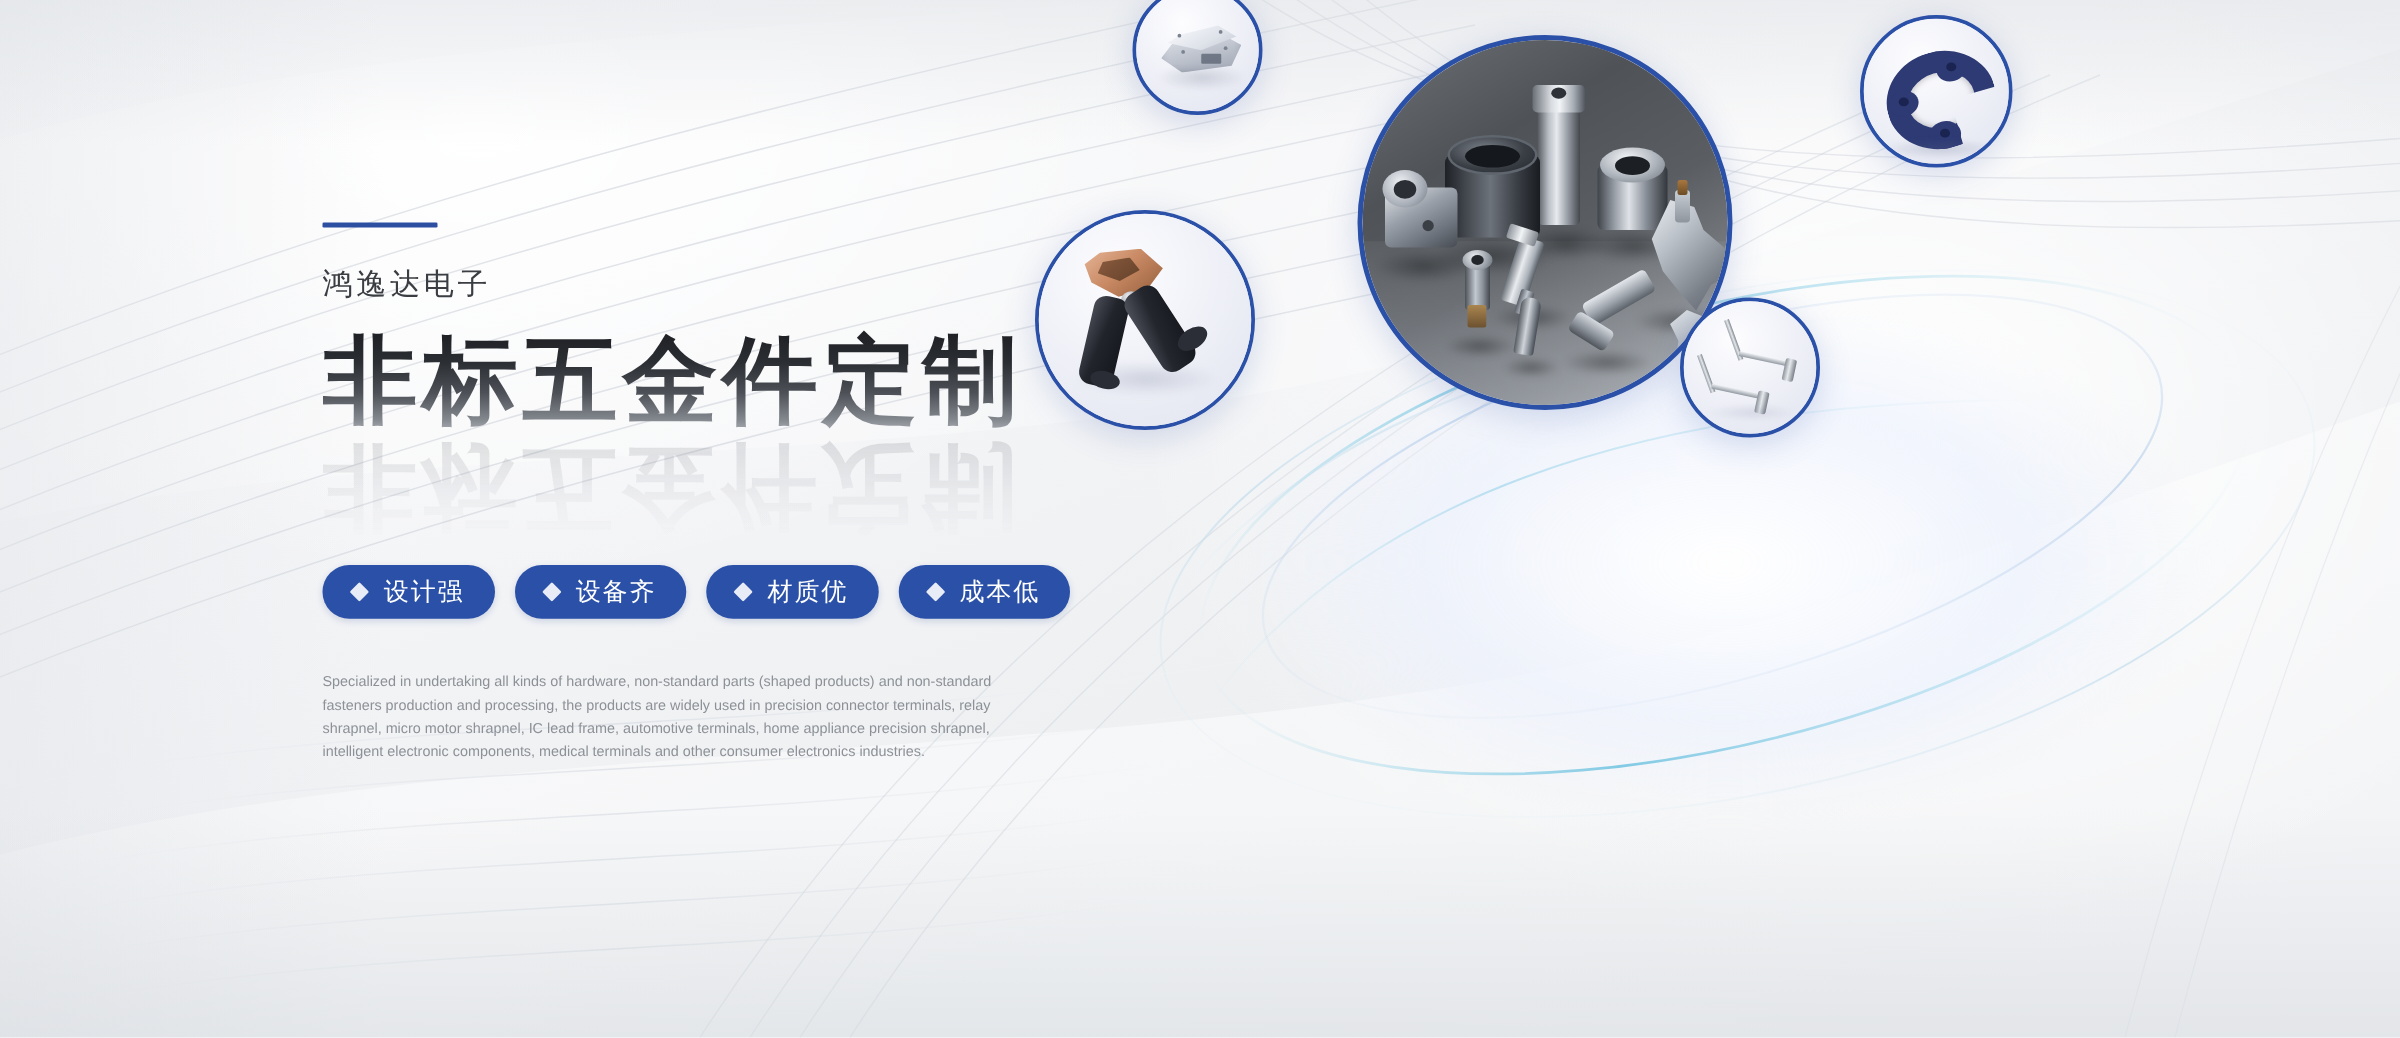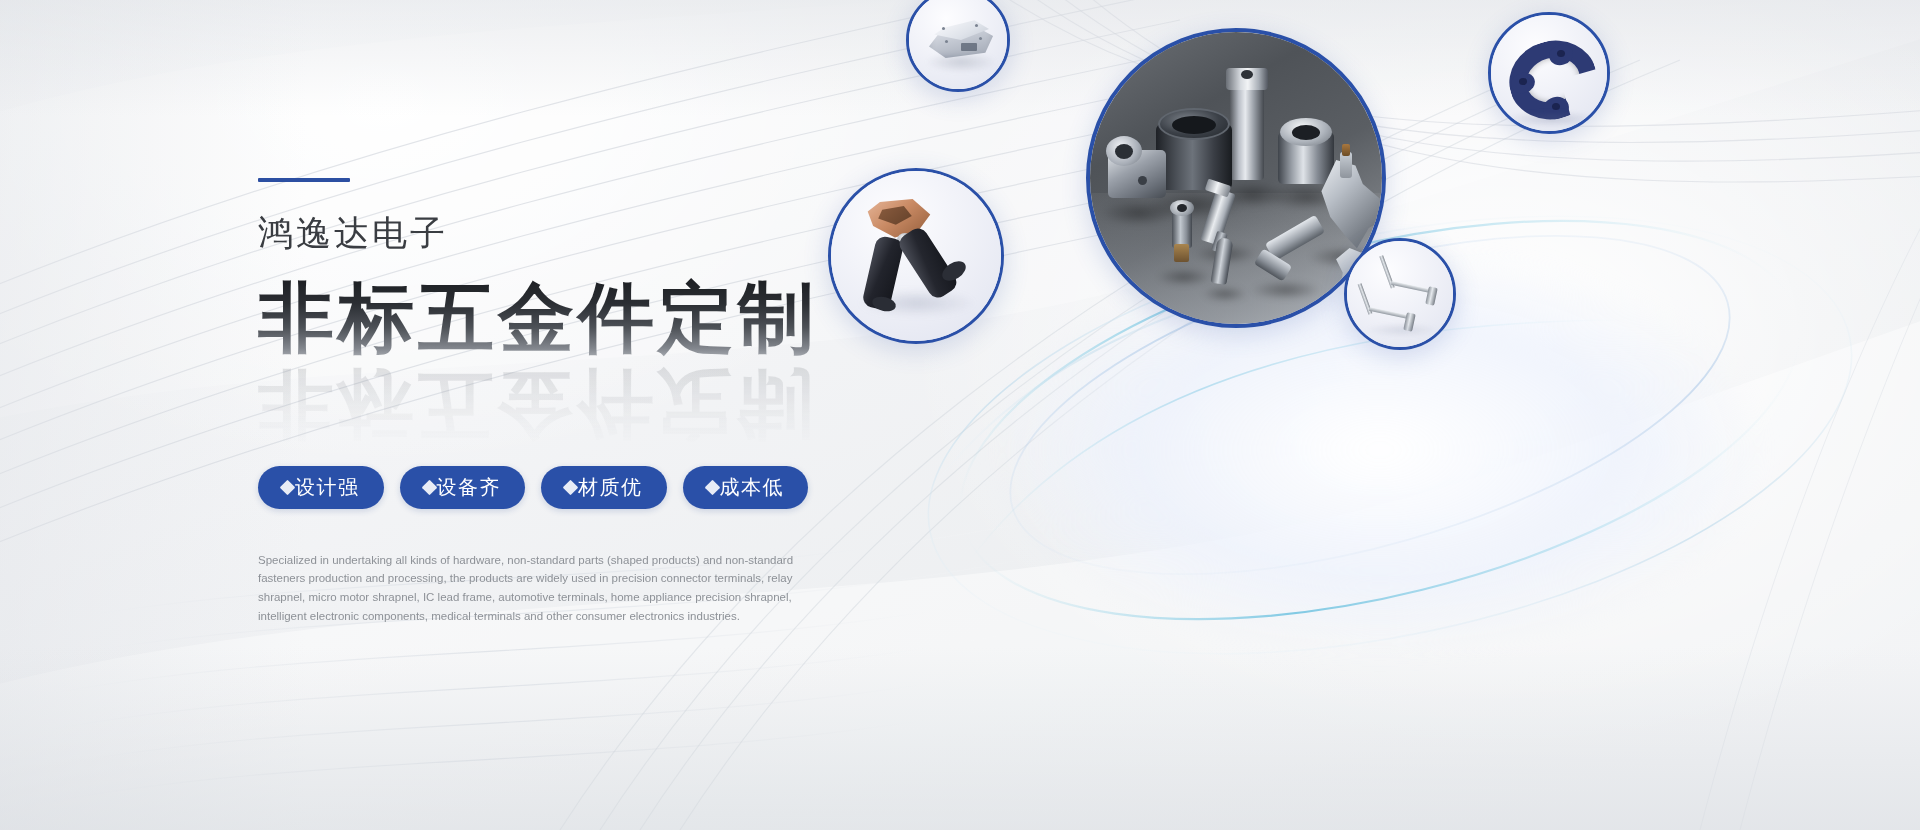--- a/index.html
+++ b/index.html
@@ -34,21 +34,21 @@
 
   
   .content{
     position:absolute; left:258px; top:178px; width:640px;
   }
   .accent-rule{
     width:92px; height:4px; background:#2c4fa2; border-radius:1px;
     margin-bottom:30px;
   }
   .brand{
-    font-size:35px; color:#3a3d42; letter-spacing:3px;
+    font-size:24px; color:#3a3d42; letter-spacing:3px;
     font-weight:400; line-height:1.25; margin-bottom:22px;
     font-family:"DejaVu Sans","Liberation Sans",sans-serif;
   }
 
   .headline-wrap{ position:relative; height:128px; }
   .headline{
     position:absolute; top:0; left:0;
     font-size:76px; font-weight:700; letter-spacing:4px; line-height:1.06;
     font-family:"DejaVu Sans","Liberation Sans",sans-serif;
     background:linear-gradient(180deg,#1d1f23 0%,#2b2e33 32%,#4d5157 62%,#82868d 88%,#a9adb3 100%);
@@ -64,21 +64,21 @@
     transform:scaleY(-1);
     background:linear-gradient(180deg,rgba(120,124,131,0) 0%,rgba(130,134,141,.10) 45%,rgba(120,124,131,.26) 100%);
     -webkit-background-clip:text; background-clip:text;
     color:transparent; -webkit-text-fill-color:transparent;
     opacity:.85;
   }
 
   
   .badges{ display:flex; gap:16px; margin-top:60px; }
   .badge{
-    display:inline-flex; align-items:center; gap:2px;
+    display:inline-flex; align-items:center; gap:14px;
     background:#2a50a8; color:#fff;
     border-radius:22px; padding:0 24px; height:43px;
     font-size:20px; letter-spacing:1.5px;
     font-family:"DejaVu Sans","Liberation Sans",sans-serif;
     box-shadow:0 2px 6px rgba(30,60,140,.18);
     cursor:pointer; white-space:nowrap;
   }
   .badge .dia{
     width:11px; height:11px; background:#e8ecf6;
     transform:rotate(45deg); flex:none; border-radius:1px;

